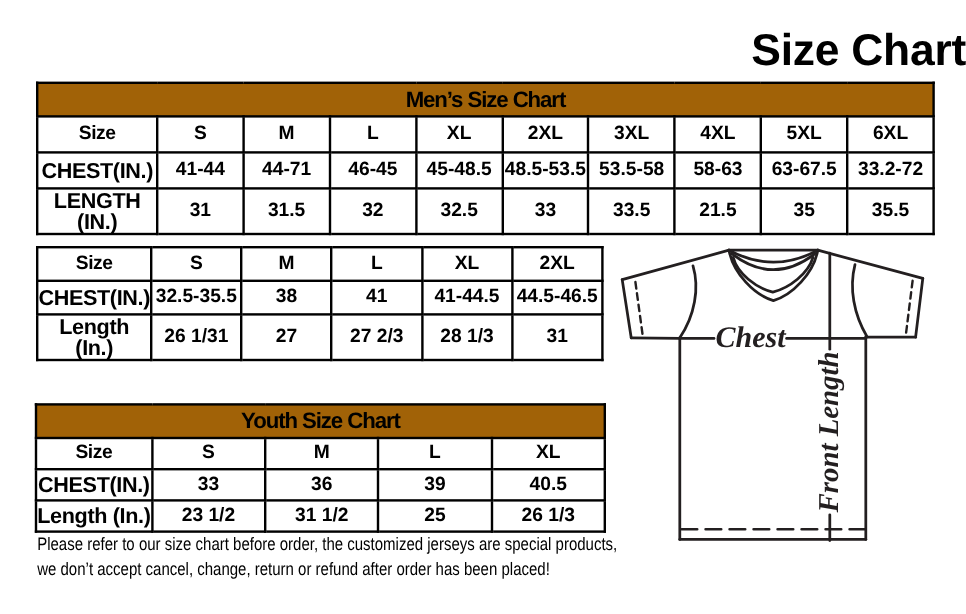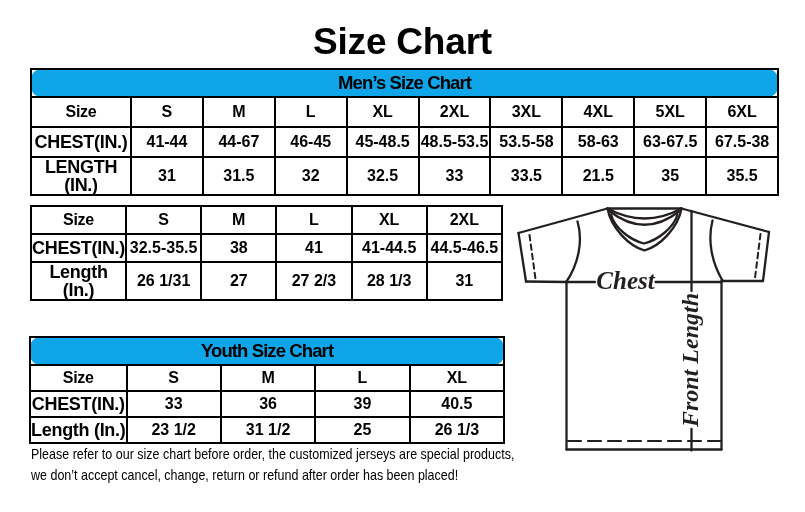--- a/index.html
+++ b/index.html
@@ -2,27 +2,27 @@
 <html><head>
 <meta charset="utf-8">
 <style>
   html,body{margin:0;padding:0;}
   body{width:805px;height:512px;background:#ffffff;position:relative;overflow:hidden;
        font-family:"Liberation Sans", sans-serif;color:#000;}
   .abs{position:absolute;}
   table{border-collapse:collapse;table-layout:fixed;}
   td{border:2px solid #000;text-align:center;vertical-align:middle;padding:0;
      font-weight:bold;font-size:16px;line-height:1;}
-  td.hdr{background:#0ea5e9;font-size:18.5px;letter-spacing:-0.9px;padding-top:1px;border-radius:10px;}
+  td.hdr{background:#a16207;font-size:18.5px;letter-spacing:-0.9px;padding-top:1px;}
   td.lab{font-size:18px;letter-spacing:-0.3px;}
 </style>
 </head>
 <body>
 
-<div class="abs" style="left:0;top:21px;width:805px;text-align:center;font-size:37px;font-weight:bold;letter-spacing:-0.2px;">Size Chart</div>
+<div class="abs" style="left:0;top:21px;width:805px;text-align:right;font-size:37px;font-weight:bold;letter-spacing:-0.2px;">Size Chart</div>
 
 <table class="abs" style="left:30px;top:68px;width:747px;">
   <colgroup>
       <col style="width:100px">
       <col span="9" style="width:71.9px">
     </colgroup>
   <tbody>
       <tr>
         <td class="hdr" colspan="10" style="height:24.5px;">Men’s Size Chart</td>
       </tr>
@@ -34,28 +34,28 @@
         <td>XL</td>
         <td>2XL</td>
         <td>3XL</td>
         <td>4XL</td>
         <td>5XL</td>
         <td>6XL</td>
       </tr>
   <tr style="height:30px;">
         <td class="lab">CHEST(IN.)</td>
         <td>41-44</td>
-        <td>44-67</td>
+        <td>44-71</td>
         <td>46-45</td>
         <td>45-48.5</td>
         <td>48.5-53.5</td>
         <td>53.5-58</td>
         <td>58-63</td>
         <td>63-67.5</td>
-        <td>67.5-38</td>
+        <td>33.2-72</td>
       </tr>
   <tr style="height:30px;">
         <td class="lab">LENGTH (IN.)</td>
         <td>31</td>
         <td>31.5</td>
         <td>32</td>
         <td>32.5</td>
         <td>33</td>
         <td>33.5</td>
         <td>21.5</td>

